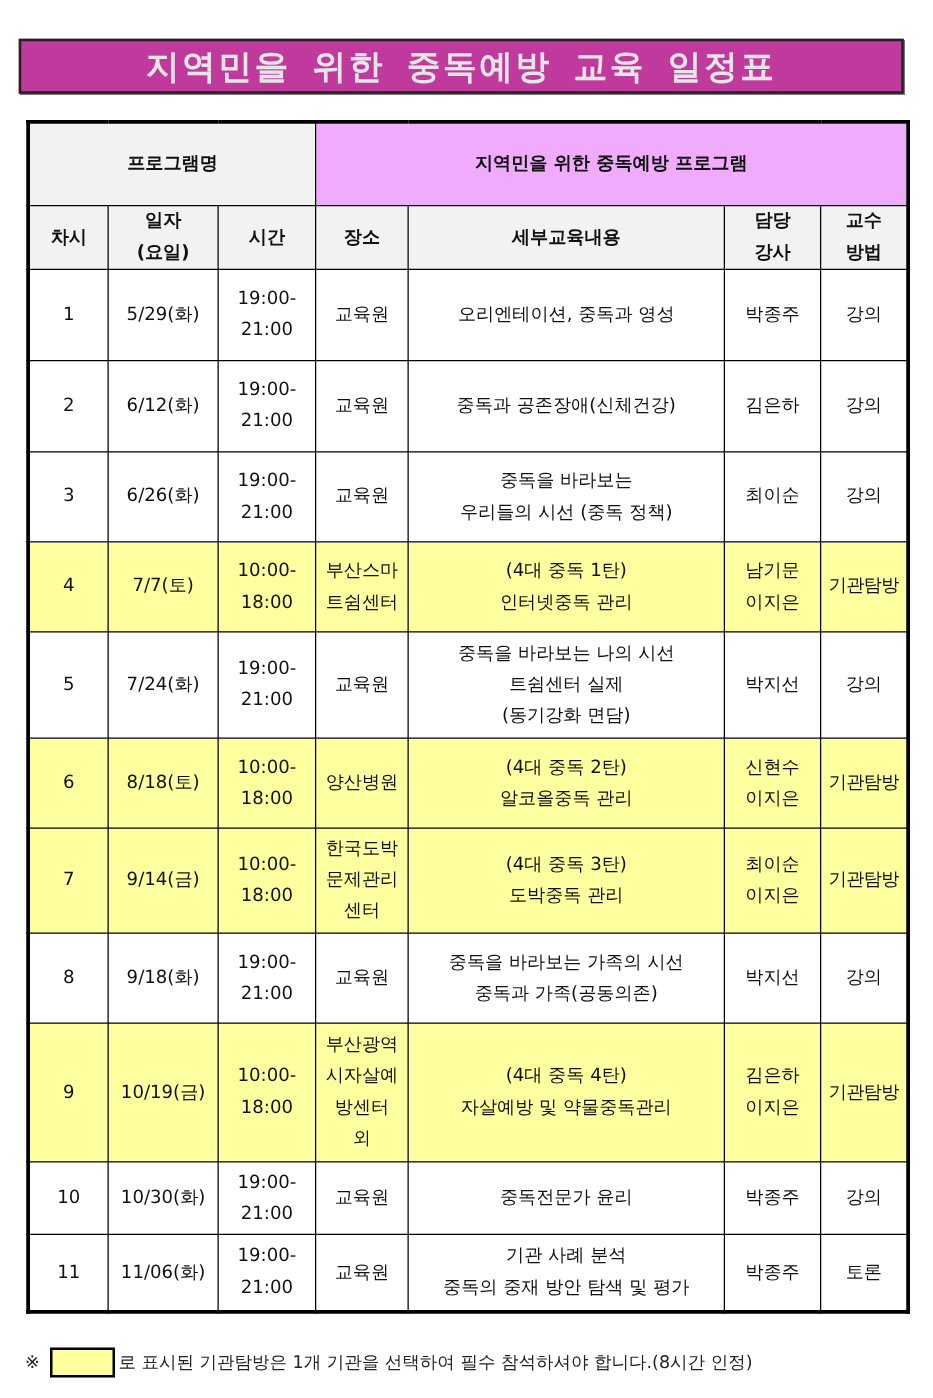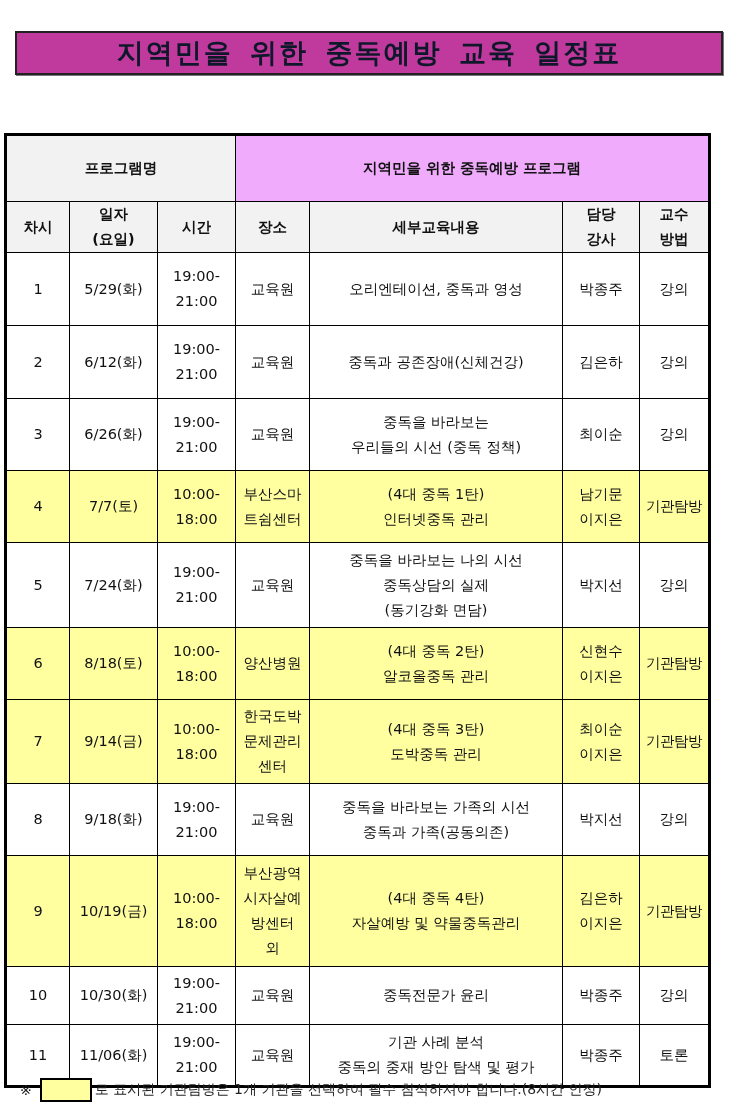--- a/index.html
+++ b/index.html
@@ -2,23 +2,23 @@
 <html><head>
 <meta charset="utf-8">
 <style>
   html, body { margin: 0; padding: 0; background: #ffffff; }
   body { width: 746px; height: 1118px; position: relative; overflow: hidden;
          font-family: "DejaVu Sans", "Liberation Sans", sans-serif; color: #111; }
   .title-bar { position: absolute; left: 15px; top: 31px; width: 708px; height: 44px;
                background: #c0399c; border: 2px solid #222; box-sizing: border-box;
                display: flex; align-items: center; justify-content: center;
                box-shadow: 1px 1px 0 #777; }
-  .title-bar span { font-size: 27px; font-weight: bold; color: #0f172a; letter-spacing: 2px; word-spacing: 6px; }
-  table.schedule { position: absolute; left: 4px; top: 96px; border-collapse: collapse;
-                   border: 3px solid #000; table-layout: fixed; margin-top: 37px; }
+  .title-bar span { font-size: 27px; font-weight: bold; color: #e5e5e5; letter-spacing: 2px; word-spacing: 6px; }
+  table.schedule { position: absolute; left: 21px; top: 96px; border-collapse: collapse;
+                   border: 3px solid #000; table-layout: fixed; }
   table.schedule td { border: 1px solid #000; text-align: center; vertical-align: middle;
                       padding: 0 2px; font-size: 14.5px; line-height: 25px; overflow: hidden; }
   td.hdr { background: #f2f2f2; font-weight: bold; font-size: 16px; line-height: 30px; }
   td.prog-value { background: #f0abfc; font-weight: bold; font-size: 17px; }
   td.prog-label { background: #f2f2f2; font-weight: bold; font-size: 17px; }
   tr.visit td { background: #ffffa0; }
   .line { display: block; white-space: nowrap; }
   .narrow { font-size: 14.5px; letter-spacing: -0.5px; }
   .footer { position: absolute; left: 20px; top: 1076px; height: 28px; display: flex; align-items: center;
             font-size: 14px; color: #222; white-space: nowrap; }
@@ -155,21 +155,21 @@
         <td>7/24(화)</td>
         <td>
           <span class="line">19:00-</span>
           <span class="line">21:00</span>
         </td>
         <td>
           <span class="line">교육원</span>
         </td>
         <td>
           <span class="line">중독을 바라보는 나의 시선</span>
-          <span class="line">중독상담의 실제</span>
+          <span class="line">트쉼센터 실제</span>
           <span class="line">(동기강화 면담)</span>
         </td>
         <td>
           <span class="line">박지선</span>
         </td>
         <td>강의</td>
       </tr>
       <tr class="visit" style="height: 72px;">
         <td>6</td>
         <td>8/18(토)</td>

